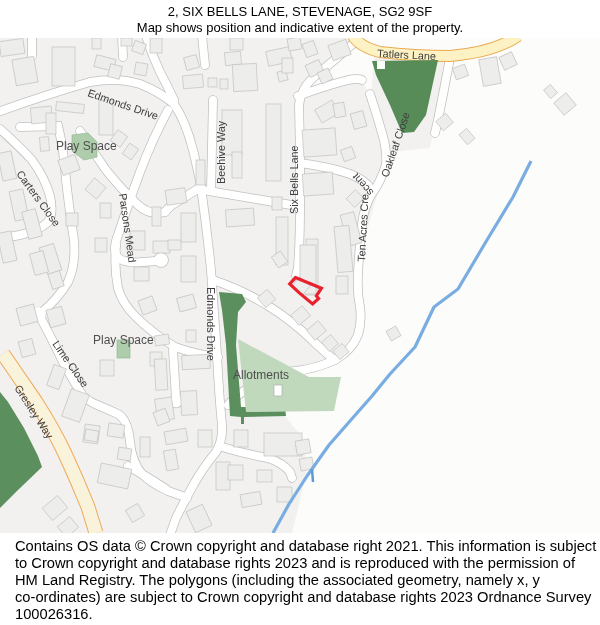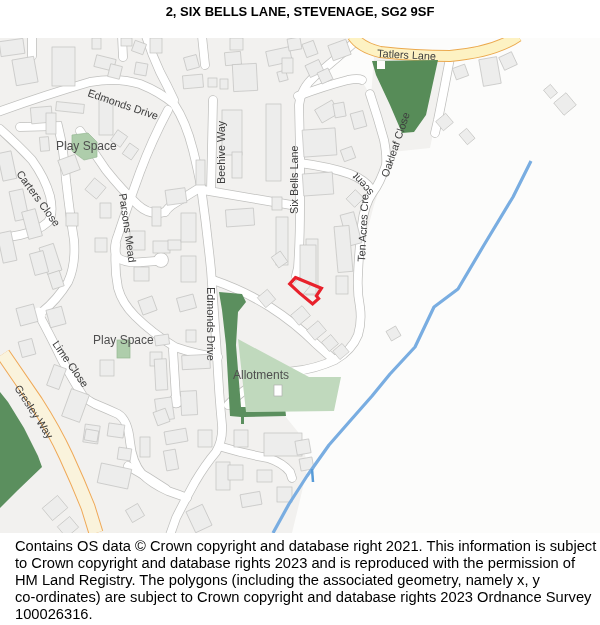--- a/index.html
+++ b/index.html
@@ -1,29 +1,30 @@
 <!DOCTYPE html>
 <html><head>
 <meta charset="utf-8">
 <style>
 html,body{margin:0;padding:0;background:#fff;width:600px;height:625px;overflow:hidden;}
 body{font-family:"Liberation Sans",sans-serif;}
 #title{position:absolute;top:0;left:0;width:600px;text-align:center;font-size:13px;color:#000;}
-#title div{line-height:15.5px;font-weight:bold;}
+#title div{line-height:15.5px;}
 #title{padding-top:4px;}
 #map{position:absolute;top:38px;left:0;}
 #footer{position:absolute;top:538px;left:15px;width:595px;font-size:14.7px;line-height:17px;color:#000;}
 .rl{font-size:10.8px;fill:#3d3d3d;}
 .al{font-size:12px;fill:#4e4e4e;}
 </style>
 </head>
 <body>
 
 <div id="title">
     <div>2, SIX BELLS LANE, STEVENAGE, SG2 9SF</div>
+    <div>Map shows position and indicative extent of the property.</div>
   </div>
 
 <svg id="map" width="600" height="495" viewBox="0 38 600 495">
 
 <rect x="0" y="38" width="600" height="495" fill="#f2f1ef"></rect>
 
 <polygon fill="#fcfcfb" points="525,38 452,57 448,60 430,148 392,152 374,205 360,258 363,312 350,342 325,362 295,372 262,385 235,400 230,412 285,416 298,432 308,465 300,500 292,533 600,533 600,38"></polygon>
 
 <polygon fill="#fcfcfb" points="356,38 600,38 600,60 525,45 460,53 380,52 362,45"></polygon>
 

